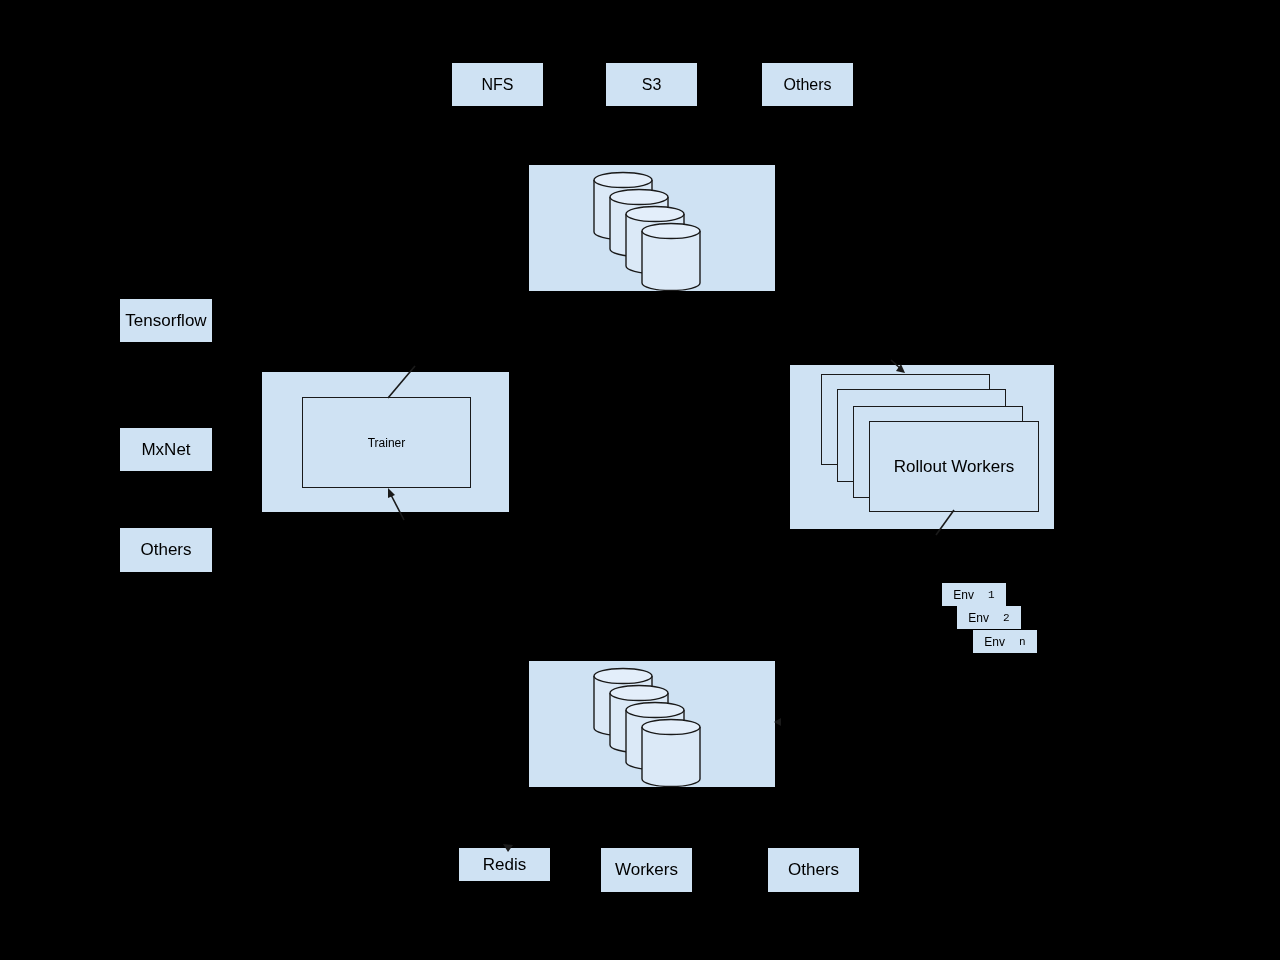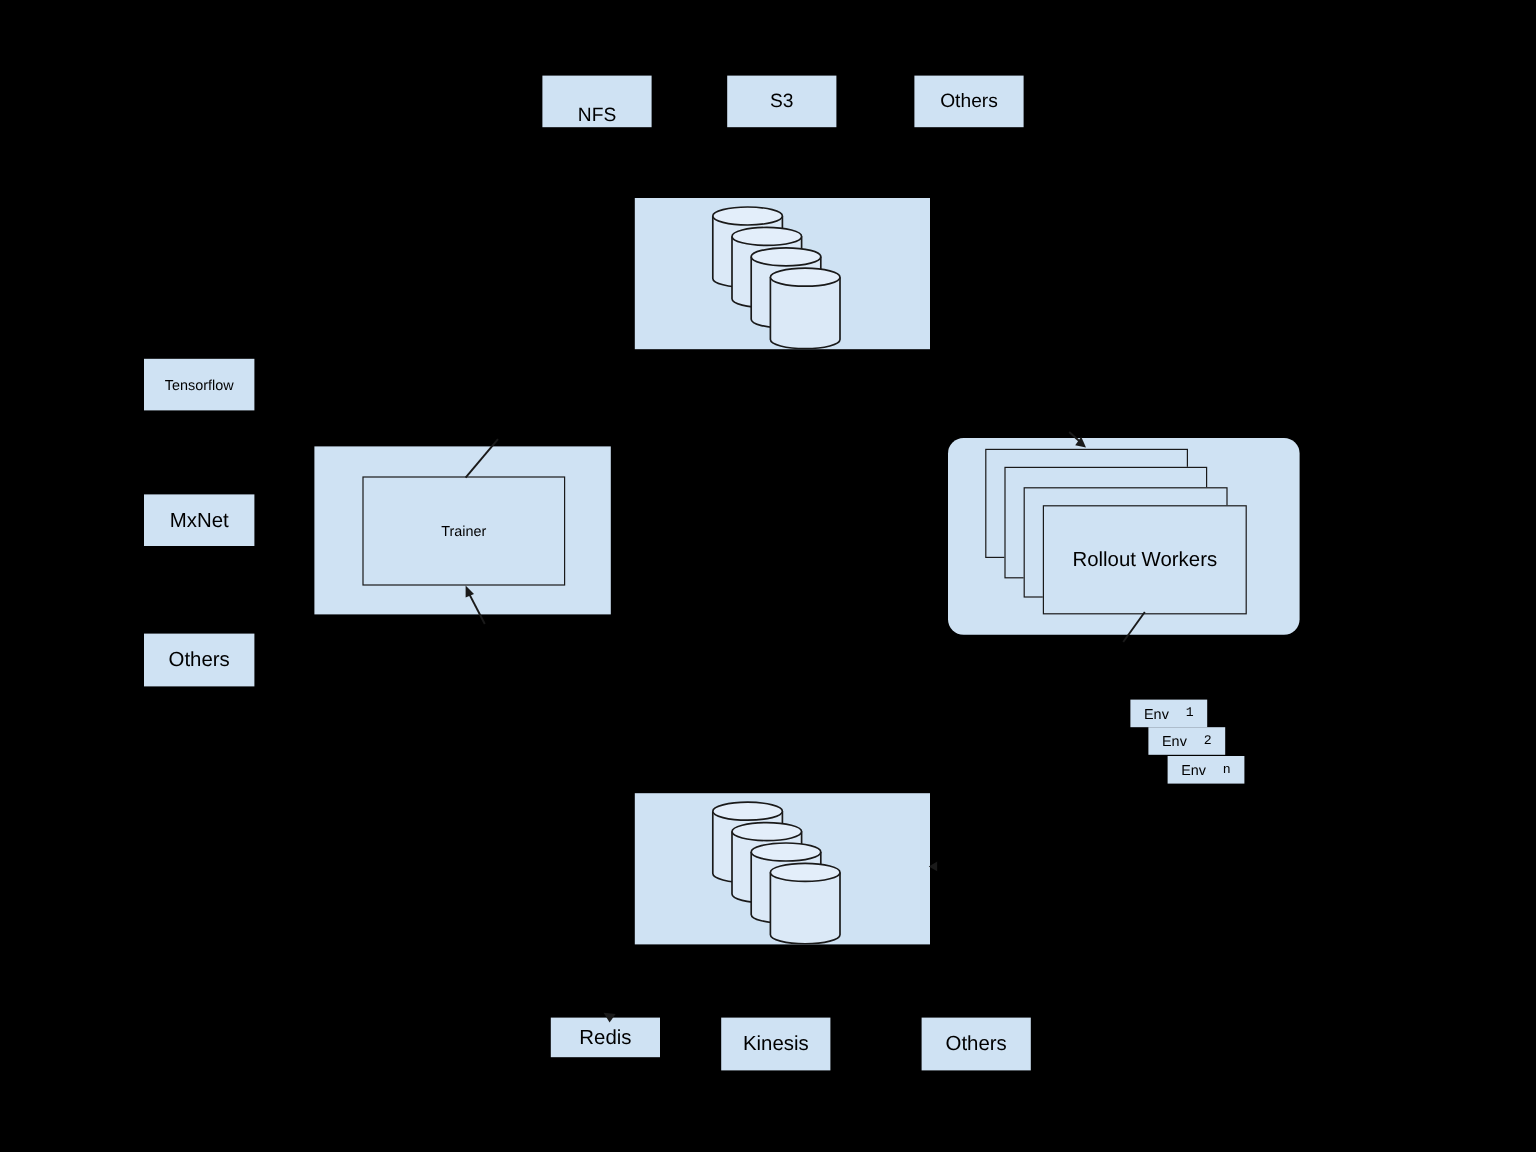--- a/index.html
+++ b/index.html
@@ -15,48 +15,48 @@
     position:relative;width:1280px;height:960px;overflow:hidden;
     background:var(--background);
     font-family:"Liberation Sans",sans-serif;color:var(--text);
   }
   .box{
     position:absolute;background:var(--box_fill);
     display:flex;align-items:center;justify-content:center;
     box-sizing:border-box;white-space:nowrap;
   }
   .lbl{color:var(--text);}
-  .f13{font-size:12px;}
+  .f13{font-size:17px;}
   .f16{font-size:16px;}
   .f17{font-size:17px;}
   .f18{font-size:12px;}
   
-  .nfs{left:452px;top:63px;width:91px;height:43px;align-items:flex-end;}
+  .nfs{left:452px;top:63px;width:91px;height:43px;}
   .s3{left:594px;top:63px;width:91px;height:43px;margin-left:12px;}
   .others-top{left:762px;top:63px;width:91px;height:43px;}
   
   .storage-top{left:529px;top:165px;width:246px;height:126px;}
   .storage-bottom{left:529px;top:661px;width:246px;height:126px;}
   .storage-svg{position:absolute;left:0;top:0;width:246px;height:126px;}
   .cyl-body{fill:var(--cylinder_fill);stroke:var(--stroke);stroke-width:1.4;}
   .cyl-top{fill:var(--cylinder_top_fill);stroke:var(--stroke);stroke-width:1.4;}
   
   .tensorflow{left:120px;top:299px;width:92px;height:43px;}
-  .mxnet{left:120px;top:412px;width:92px;height:43px;}
+  .mxnet{left:120px;top:428px;width:92px;height:43px;}
   .others-left{left:120px;top:528px;width:92px;height:44px;}
   
   .trainer-outer{left:262px;top:372px;width:247px;height:140px;}
   .trainer-inner{
     position:absolute;left:40px;top:25px;width:169px;height:91px;
     border:1.5px solid var(--stroke);box-sizing:border-box;
     display:flex;align-items:center;justify-content:center;
     background:var(--box_fill);
   }
   
-  .rollout-outer{left:790px;top:365px;width:293px;height:164px;border-radius:13px;}
+  .rollout-outer{left:790px;top:365px;width:264px;height:164px;}
   .stack-card{
     position:absolute;border:1.5px solid var(--stroke);box-sizing:border-box;
     background:var(--box_fill);
   }
   .card1{left:31px;top:9px;width:169px;height:91px;}
   .card2{left:47px;top:24px;width:169px;height:93px;}
   .card3{left:63px;top:41px;width:170px;height:92px;}
   .card4{left:79px;top:56px;width:170px;height:91px;
     display:flex;align-items:center;justify-content:center;}
   
@@ -168,21 +168,21 @@
         <path class="cyl-body" d="M113,66 v52 a29,7.5 0 0 0 58,0 v-52"></path>
         <ellipse class="cyl-top" cx="142" cy="66" rx="29" ry="7.5"></ellipse>
       </g>
     </svg>
   </div>
 
   <div class="box redis f17">
     <span class="lbl">Redis</span>
   </div>
   <div class="box kinesis f17">
-    <span class="lbl">Kinesis</span>
+    <span class="lbl">Workers</span>
   </div>
   <div class="box others-bottom f17">
     <span class="lbl">Others</span>
   </div>
 
   <svg class="overlay">
     <line class="frag" x1="388" y1="398" x2="415" y2="366"></line>
     <line class="frag" x1="404" y1="520" x2="390" y2="493"></line>
     <polygon class="frag-head" points="388,488 395,495 388,498"></polygon>
     <line class="frag" x1="891" y1="360" x2="901" y2="369"></line>

